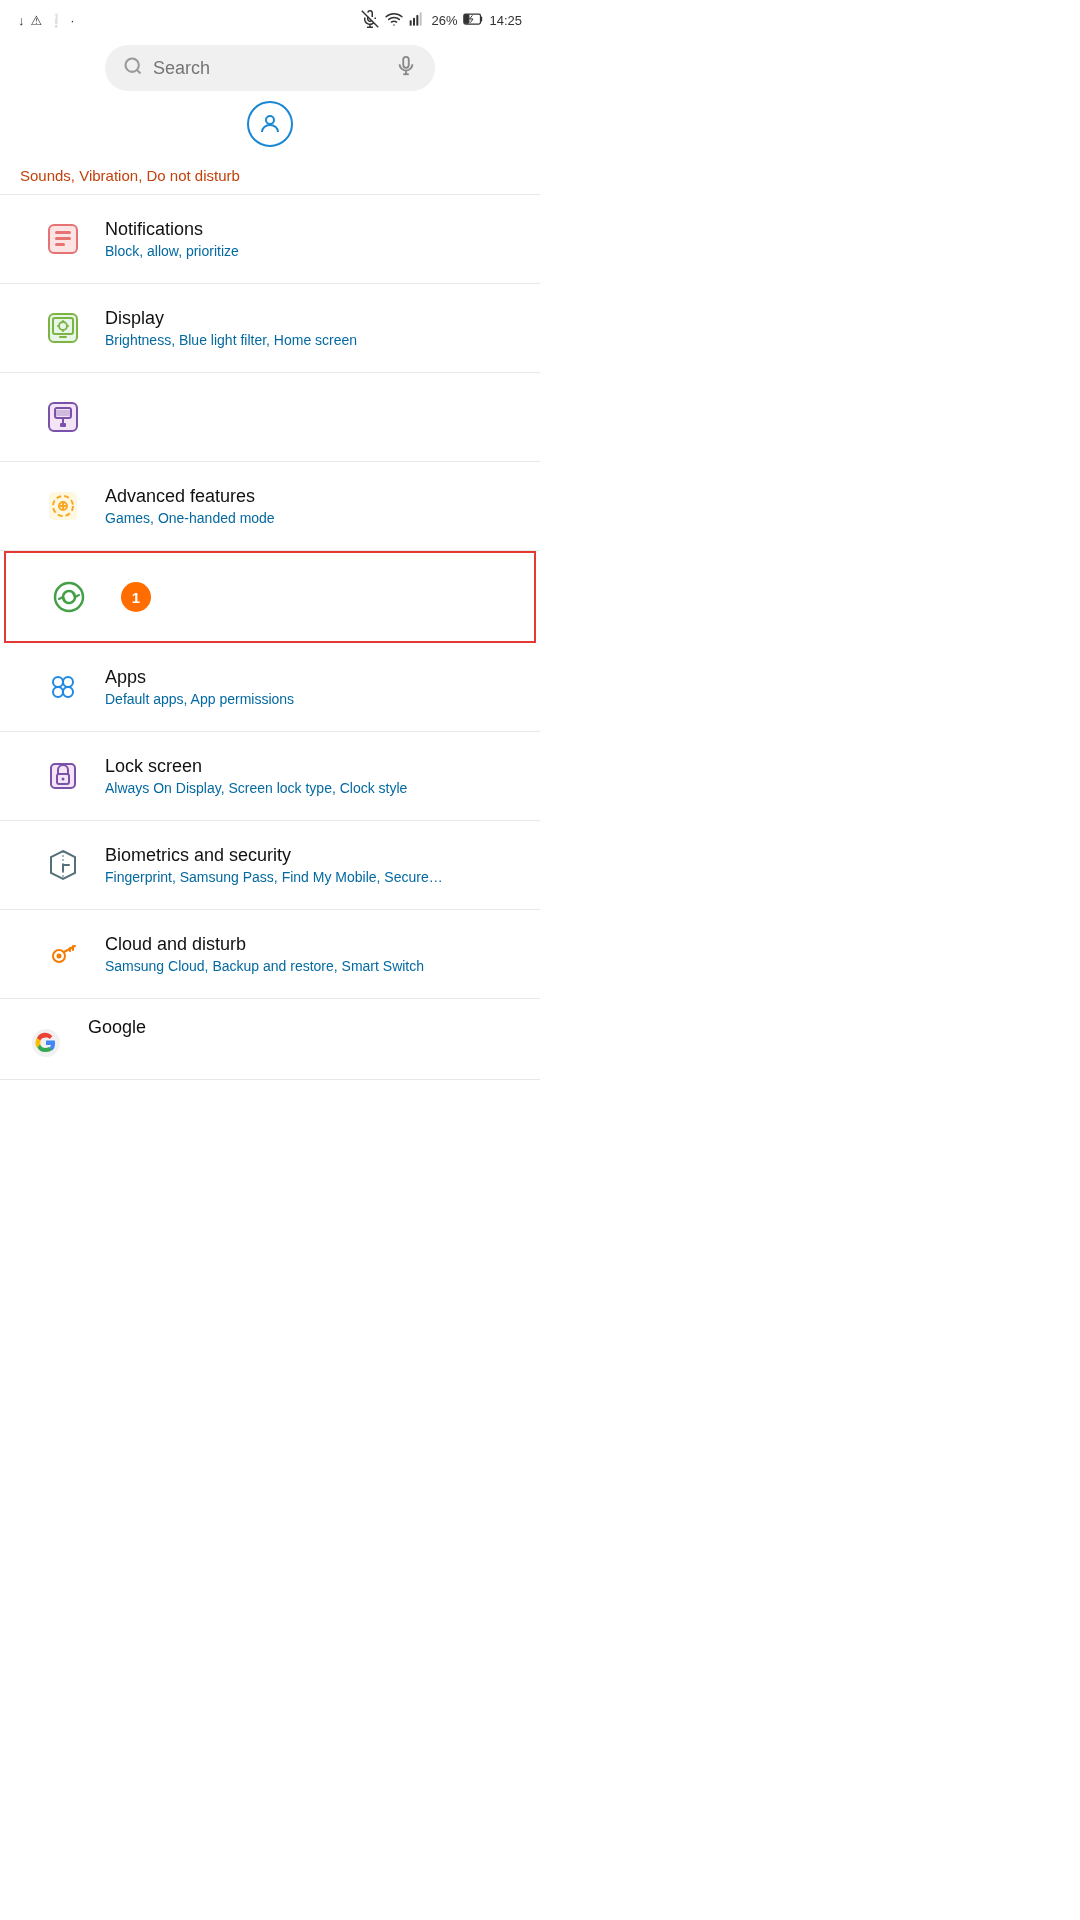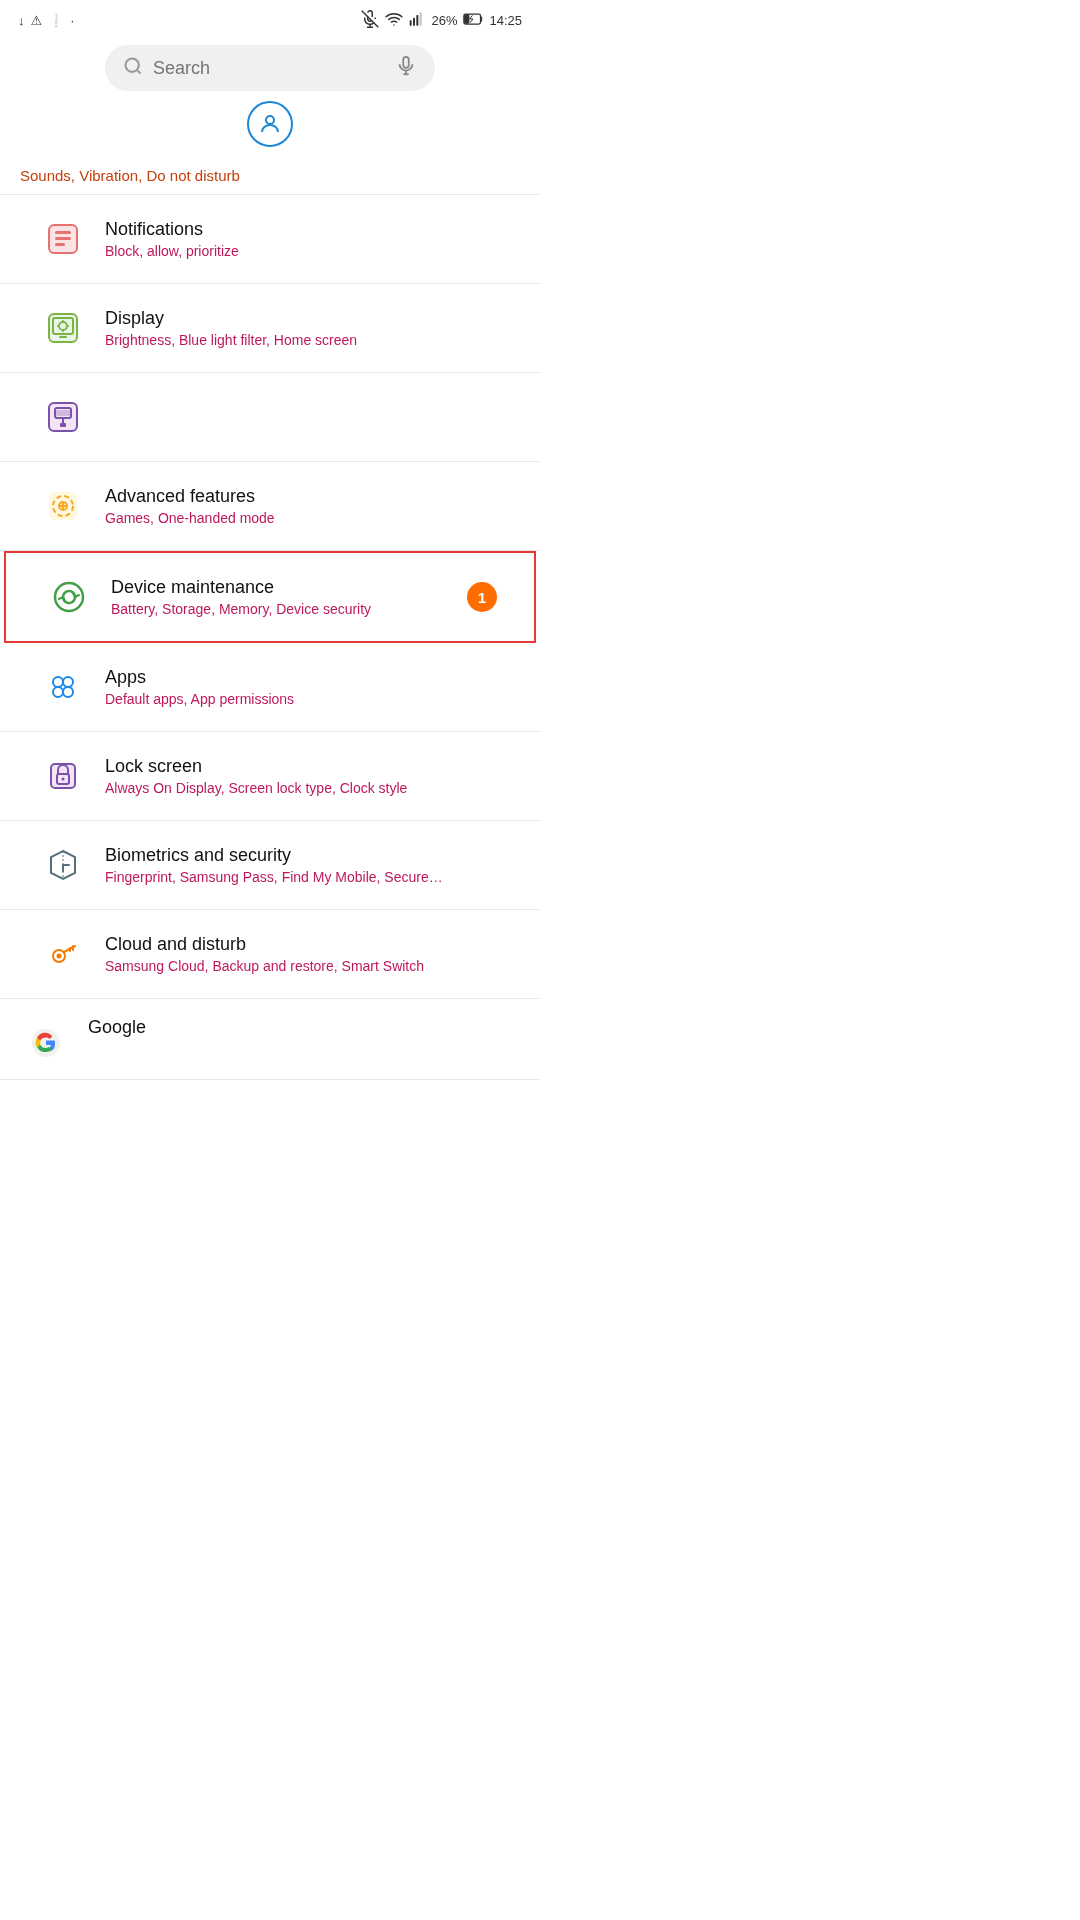--- a/index.html
+++ b/index.html
@@ -115,21 +115,21 @@
       flex: 1;
     }
     .item-title {
       font-size: 18px;
       font-weight: 500;
       color: #111;
       margin-bottom: 3px;
     }
     .item-subtitle {
       font-size: 14px;
-      color: #be185d;
+      color: #0369a1;
     }
     .badge {
       width: 30px;
       height: 30px;
       border-radius: 50%;
       background: #ff6d00;
       color: #fff;
       font-size: 15px;
       font-weight: 700;
       display: flex;
@@ -295,24 +295,20 @@
     <div class="icon-wrapper">
       <svg width="36" height="36" viewBox="0 0 36 36" fill="none">
         <circle cx="18" cy="18" r="14" stroke="#43a047" stroke-width="2.5" fill="none"></circle>
 
         <path d="M12 18 A6 6 0 0 1 24 18" stroke="#43a047" stroke-width="2.5" stroke-linecap="round"></path>
         <path d="M24 18 A6 6 0 0 1 12 18" stroke="#43a047" stroke-width="2.5" stroke-linecap="round" stroke-dasharray="1 0"></path>
         <polyline points="22,14 24,18 28,16" stroke="#43a047" stroke-width="2" stroke-linecap="round" stroke-linejoin="round"></polyline>
         <polyline points="14,22 12,18 8,20" stroke="#43a047" stroke-width="2" stroke-linecap="round" stroke-linejoin="round"></polyline>
       </svg>
     </div>
-    <div class="item-text">
-      <div class="item-title">Device maintenance</div>
-      <div class="item-subtitle">Battery, Storage, Memory, Device security</div>
-    </div>
     <div class="badge">1</div>
   </li>
 
   <li class="settings-item">
     <div class="icon-wrapper">
       <svg width="36" height="36" viewBox="0 0 36 36" fill="none">
 
         <circle cx="13" cy="13" r="5" stroke="#1e88e5" stroke-width="2" fill="none"></circle>
         <circle cx="23" cy="13" r="5" stroke="#1e88e5" stroke-width="2" fill="none"></circle>
         <circle cx="13" cy="23" r="5" stroke="#1e88e5" stroke-width="2" fill="none"></circle>

